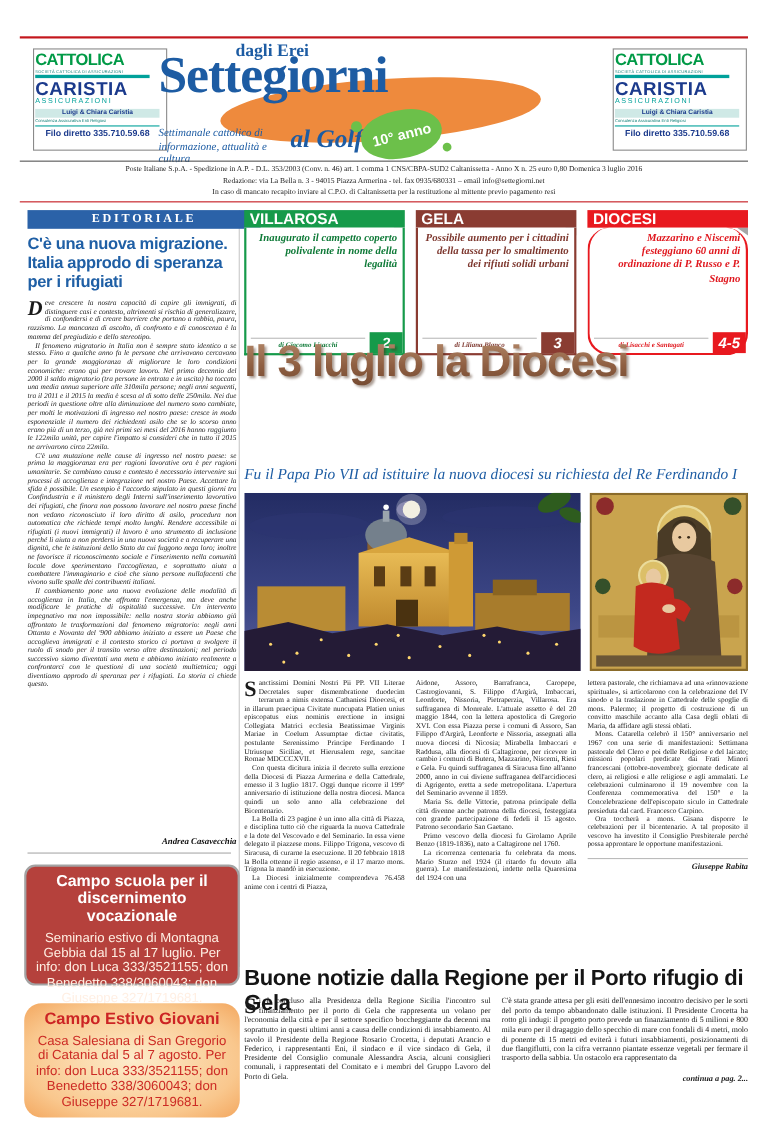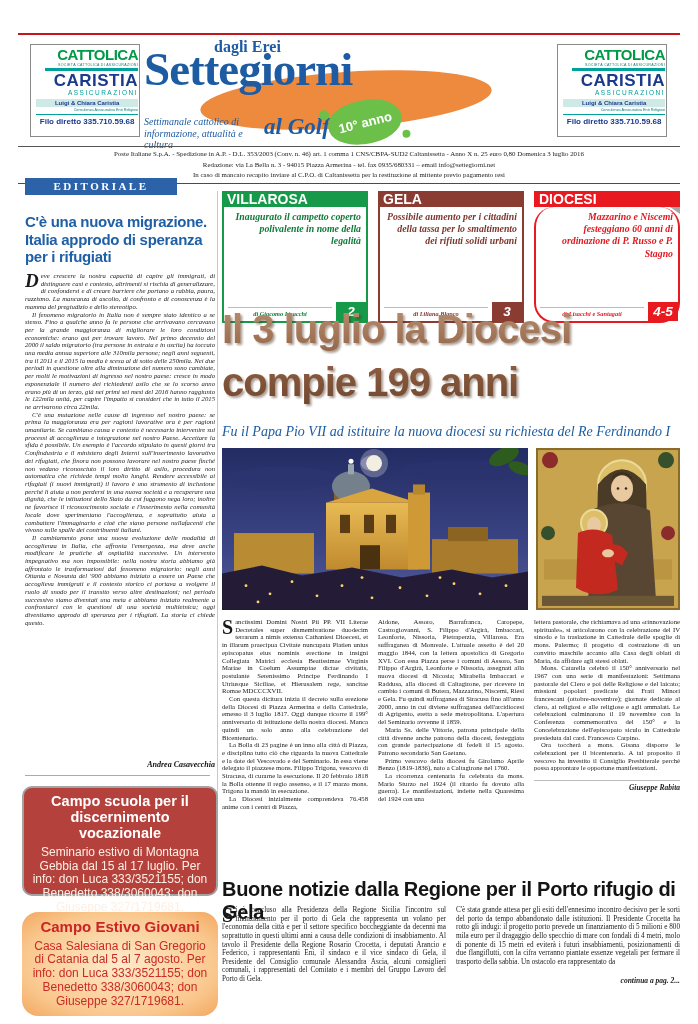--- a/index.html
+++ b/index.html
@@ -1,23 +1,23 @@
 <!DOCTYPE html>
 <html><head>
 <meta charset="utf-8">
 <style>
   html,body{margin:0;padding:0;background:#e8e8e8;}
   .page{position:relative;width:698px;height:1024px;background:#ffffff;margin:0 auto;
         font-family:"Liberation Serif",serif;overflow:hidden;}
 
   
   .top-rule{position:absolute;left:18px;top:33px;width:662px;height:2px;background:#c4161c;}
-  .sponsor-box{position:absolute;top:44px;width:110px;height:93px;border:1px solid #8a8a8a;
+  .sponsor-box{position:absolute;top:44px;width:122px;height:93px;border:1px solid #8a8a8a;
                background:#fff;text-align:center;font-family:"Liberation Sans",sans-serif;
-               display:flex;flex-direction:column;align-items:flex-end;padding:2px 1px;box-sizing:border-box;}
+               display:flex;flex-direction:column;align-items:flex-start;padding:2px 1px;box-sizing:border-box;}
   .sponsor-left{left:30px;} .sponsor-right{left:557px;}
   .sp-brand1{color:#009a46;font-weight:bold;font-size:15px;letter-spacing:-0.5px;line-height:1;}
   .sp-brand1sub{color:#0a7d74;font-size:3.6px;letter-spacing:.3px;margin-top:1px;}
   .sp-tealbar{width:88%;height:3px;background:#00a19a;margin:1px 0;}
   .sp-brand2{color:#1b3a8c;font-weight:bold;font-size:17px;letter-spacing:.5px;line-height:1;}
   .sp-brand2sub{color:#00a19a;font-size:6.5px;letter-spacing:1.5px;line-height:1.2;}
   .sp-agents{background:#cfe9e6;color:#1b3a8c;font-weight:bold;font-size:6px;width:96%;
              padding:1px 0;margin-top:2px;line-height:1.1;}
   .sp-agentsub{color:#0a7d74;font-size:3.8px;margin-top:1px;}
   .sp-phone{color:#1b3a8c;font-weight:bold;font-size:8px;border-top:1.5px solid #00a19a;
@@ -41,21 +41,21 @@
               transform:rotate(-8deg);white-space:nowrap;}
 
   .postal-rule-top{position:absolute;left:18px;top:146px;width:662px;height:1px;background:#555;}
   .postal{position:absolute;left:18px;top:149px;width:662px;text-align:center;font-size:6.9px;
           color:#222;line-height:1.55;}
   .postal-rule-bottom{position:absolute;left:18px;top:183px;width:662px;height:1px;background:#c4161c;}
 
   .col-rule{position:absolute;left:217px;top:191px;width:1px;height:688px;background:#c9c9c9;}
 
   
-  .edit-bar{position:absolute;left:25px;top:178px;width:152px;height:17px;background:#2b62a8;
+  .edit-bar{position:absolute;left:25px;top:191px;width:212px;height:17px;background:#2b62a8;
             color:#fff;font-weight:bold;font-size:11px;letter-spacing:2.5px;text-align:center;
             line-height:17px;}
   .edit-title{position:absolute;left:25px;top:213px;width:190px;color:#1f5fa5;
               font-family:"Liberation Sans",sans-serif;font-weight:bold;font-size:15px;
               line-height:1.17;letter-spacing:-0.3px;}
   .edit-body{position:absolute;left:25px;top:272px;width:190px;height:486px;overflow:hidden;
              font-style:italic;font-size:6.7px;line-height:1.15;color:#1a1a1a;text-align:justify;}
   .edit-body p{margin:0;text-indent:7px;}
   .edit-body p.first{text-indent:0;}
   .dropcap{float:left;font-size:19px;line-height:0.82;padding:1px 2px 0 0;font-style:italic;font-weight:bold;}
@@ -228,21 +228,20 @@
       <div class="teaser-text">Mazzarino e Niscemi festeggiano 60 anni di ordinazione di P. Russo e P. Stagno</div>
       <div class="teaser-foot">
         <div class="teaser-byline">di Lisacchi e Santagati</div>
         <div class="teaser-page">4-5</div>
       </div>
     </div>
   </div>
 
   <h1 class="headline">
     <span>Il 3 luglio la Diocesi</span><br>
-    <span>compie 199 anni</span>
   </h1>
   <div class="subhead">Fu il Papa Pio VII ad istituire la nuova diocesi su richiesta del Re Ferdinando I</div>
 
   <figure class="photo photo-cathedral" style="margin:0;">
     <svg viewBox="0 0 306 160" preserveAspectRatio="none">
       <defs>
         <linearGradient id="sky" x1="0" y1="0" x2="0" y2="1">
           <stop offset="0" stop-color="#232c63"></stop>
             <stop offset="0.65" stop-color="#3d4787"></stop>
             <stop offset="1" stop-color="#5a5f9b"></stop>

